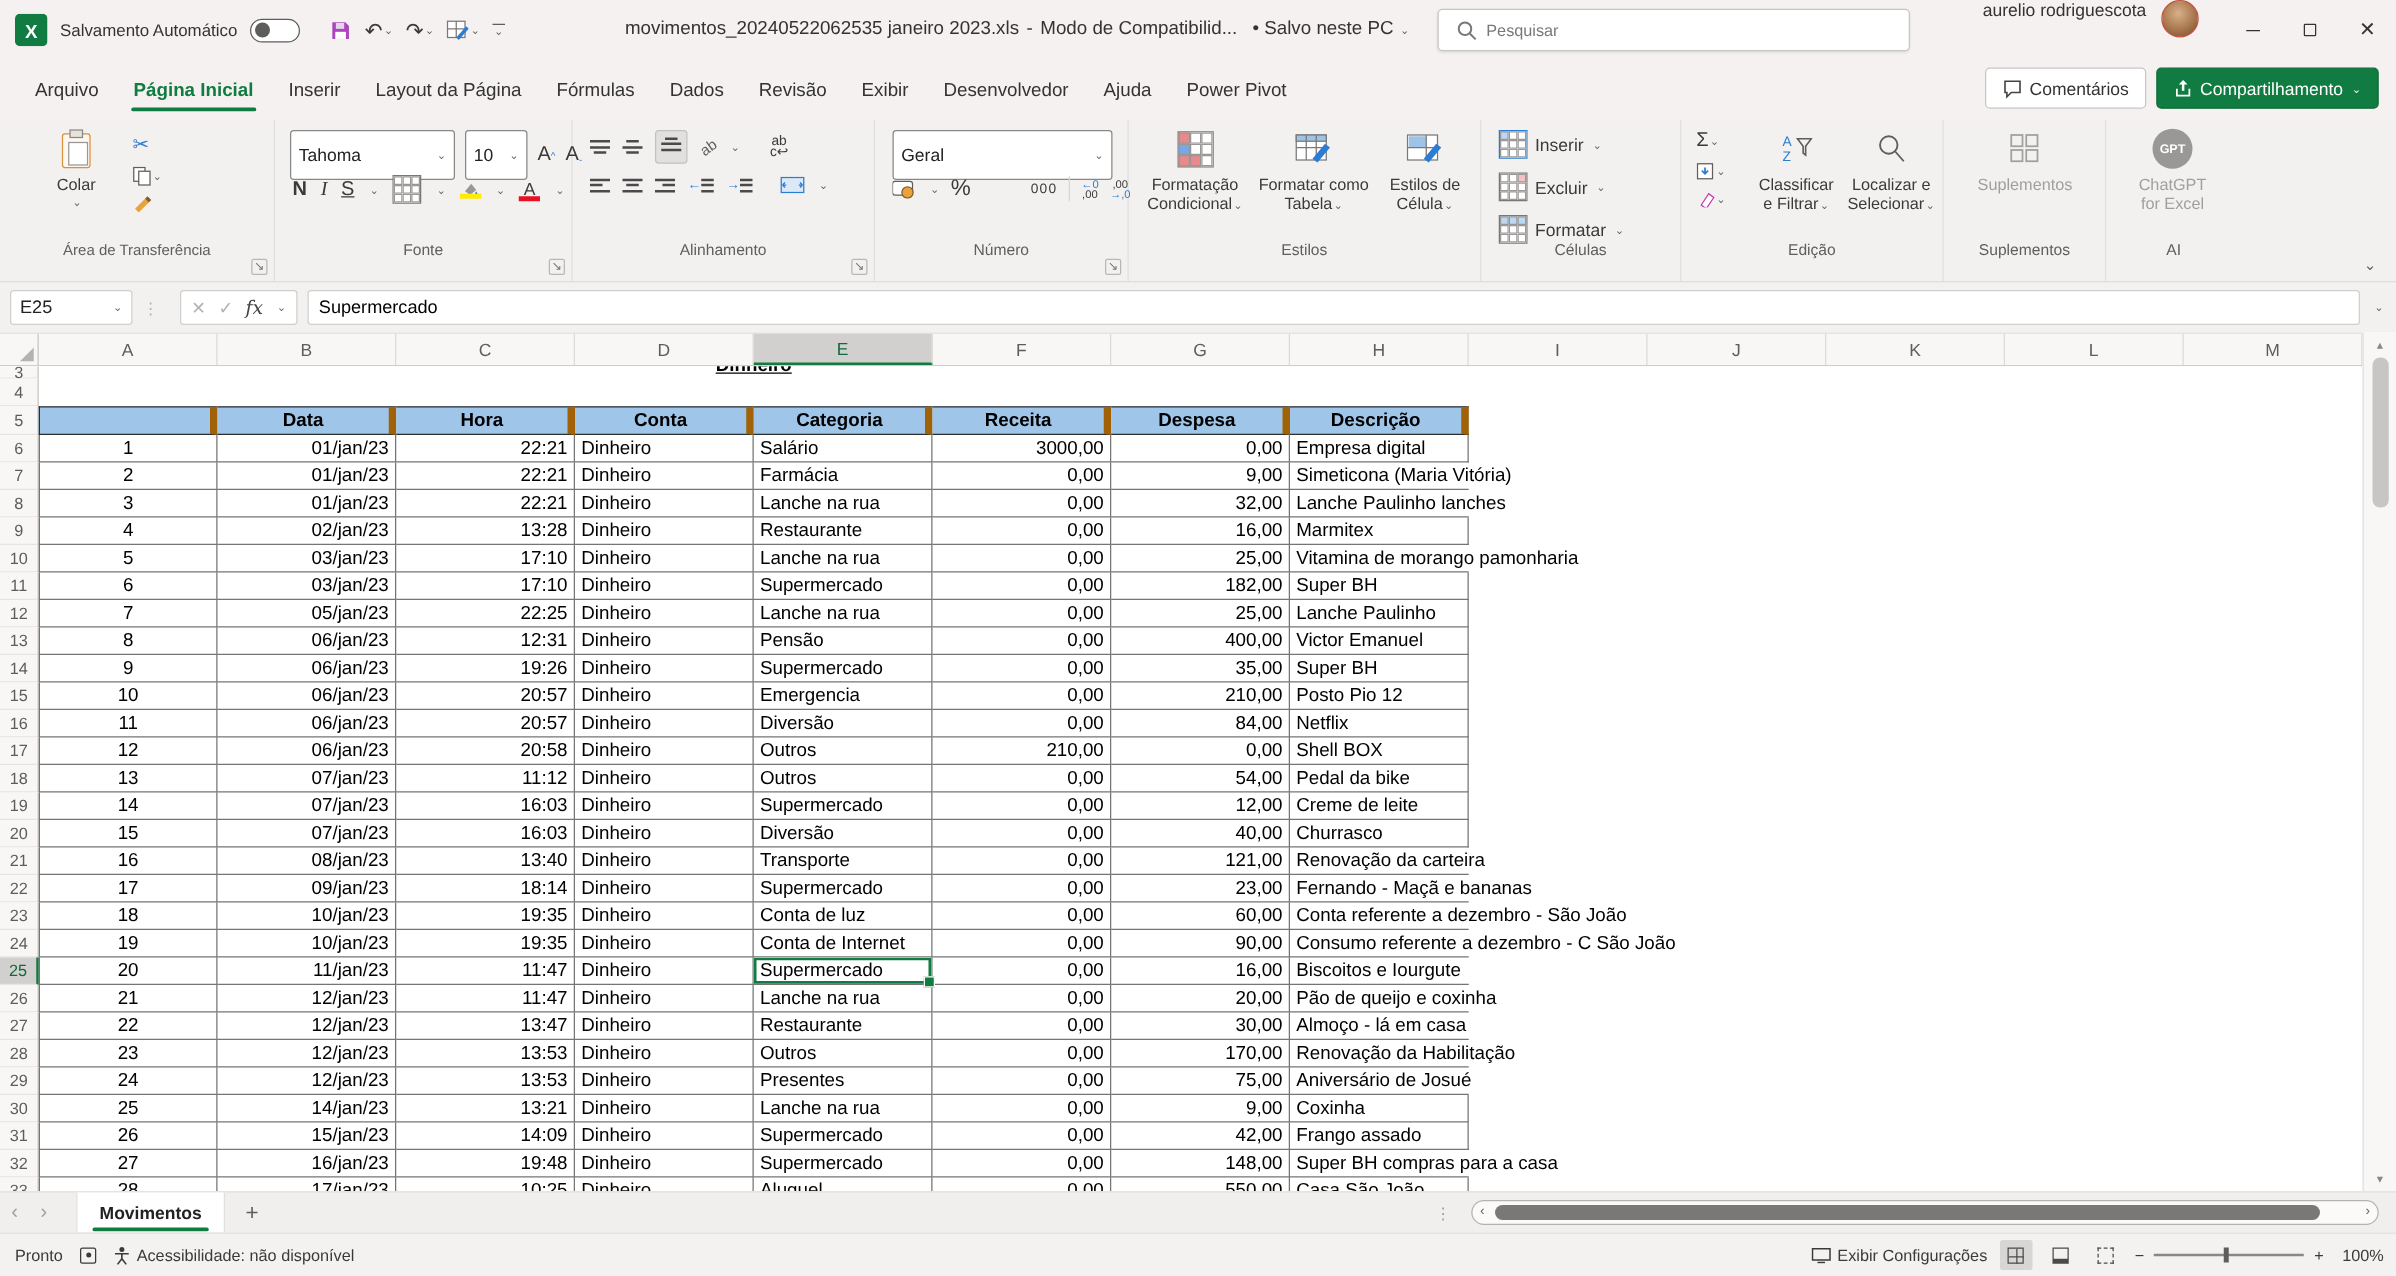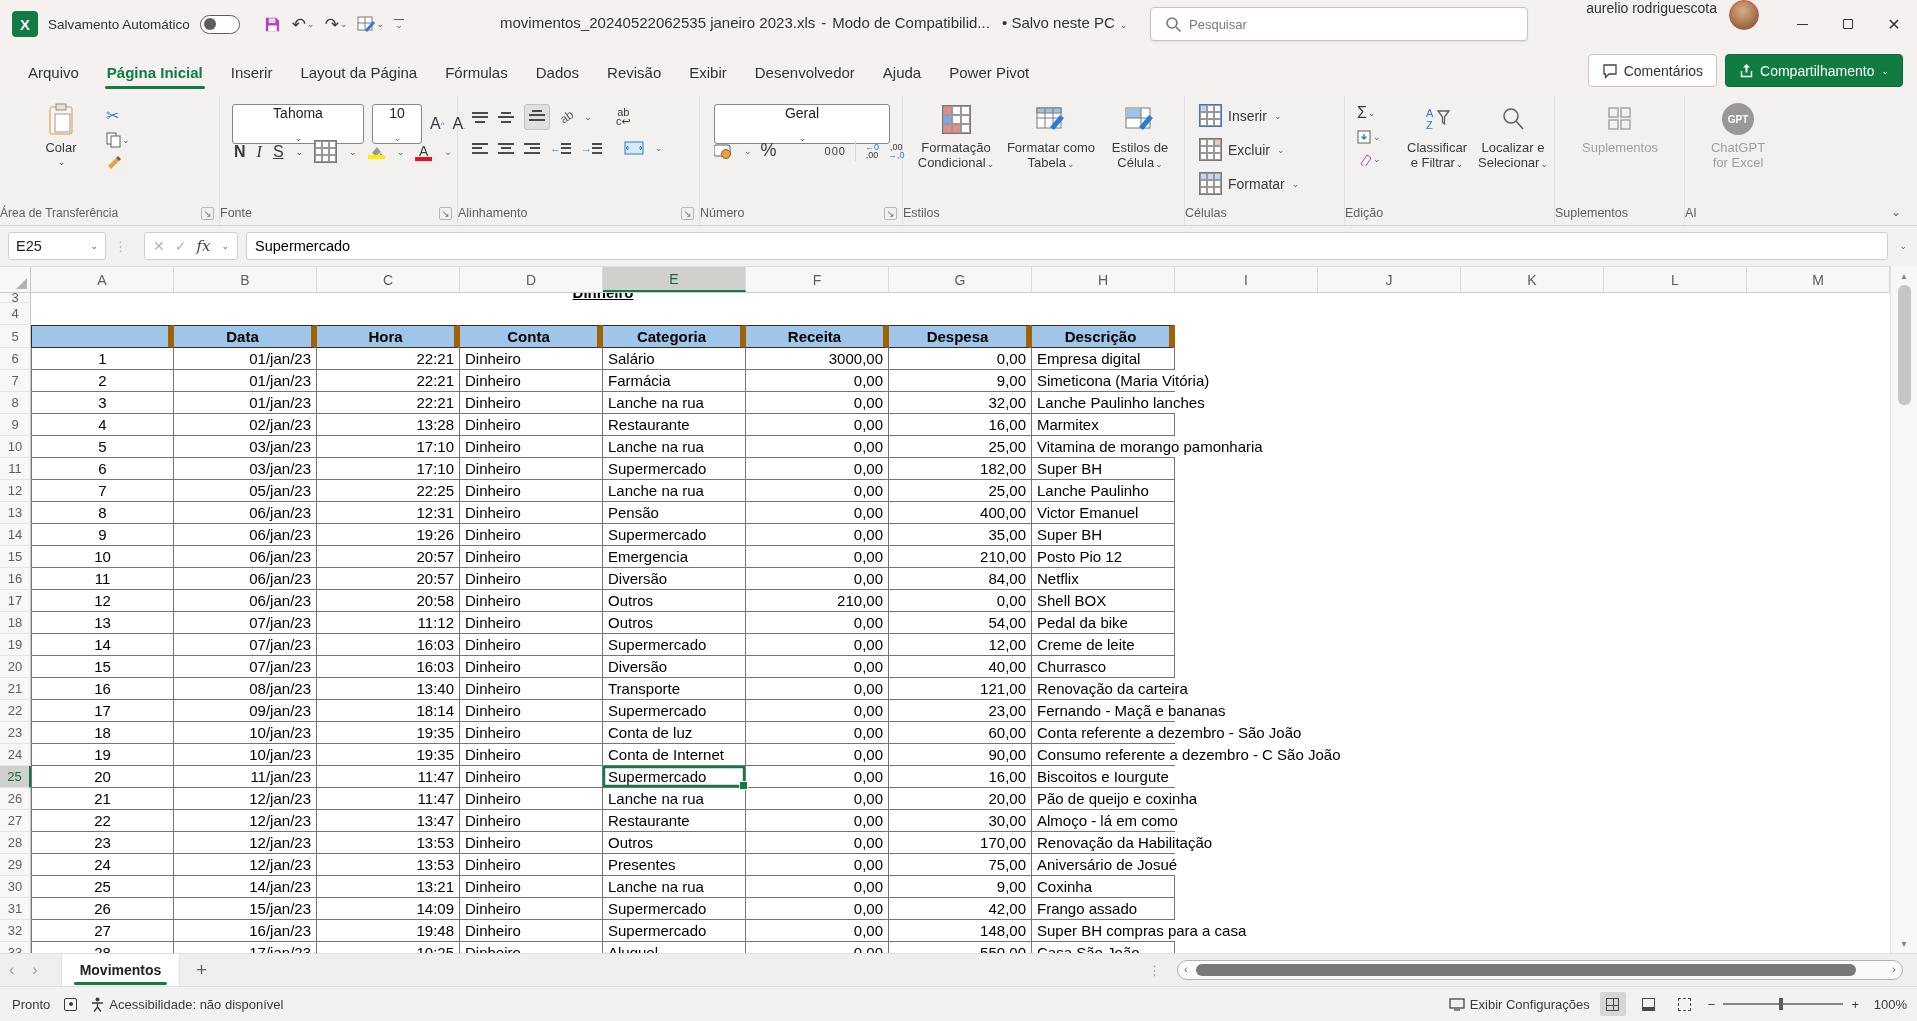--- a/index.html
+++ b/index.html
@@ -32,26 +32,26 @@
   .rtab{position:relative;font-size:15px;color:#333;padding:10px 14px;cursor:default;}
   .rtab.active{font-weight:bold;color:#107C41;}
   .rtab.active::after{content:'';position:absolute;left:12px;right:12px;bottom:2px;height:3px;background:#107C41;border-radius:2px;}
   #tabrow-right{position:absolute;right:14px;top:54px;display:flex;gap:8px;}
   .pill{display:flex;align-items:center;gap:6px;height:33px;padding:0 13px;border-radius:4px;font-size:14px;}
   .pill.light{background:#fff;border:1px solid #c8c6c4;color:#333;}
   .pill.green{background:#107C41;color:#fff;border:1px solid #0d6a37;}
   
   #ribbon{position:absolute;left:0;top:96px;width:1917px;height:130px;background:#f3f1f0;border-bottom:1px solid #d8d6d4;}
   .rgroup{position:absolute;top:0;height:129px;border-right:1px solid #e2e0de;}
-  .glabel{position:absolute;bottom:5px;left:0;right:0;text-align:left;font-size:12.5px;color:#605e5c;}
+  .glabel{position:absolute;bottom:18px;left:0;right:0;text-align:center;font-size:12.5px;color:#605e5c;}
   .glaunch{position:absolute;bottom:5px;right:5px;font-size:10px;color:#7a7876;border:1px solid #b9b7b5;width:13px;height:13px;line-height:11px;text-align:center;border-radius:2px;}
   .bigbtn{position:absolute;top:6px;width:86px;text-align:center;color:#3b3a39;font-size:13px;line-height:15px;}
   .bigbtn .bi{height:34px;display:flex;align-items:center;justify-content:center;margin-bottom:4px;}
   .smallrow{display:flex;align-items:center;gap:8px;}
-  .fld{background:#fff;border:1px solid #8a8886;border-radius:3px;font-size:14px;color:#222;display:flex;align-items:center;justify-content:space-between;padding:0 6px;height:40px;flex-direction:column;}
+  .fld{background:#fff;border:1px solid #8a8886;border-radius:3px;font-size:14px;color:#222;display:flex;align-items:center;justify-content:space-between;padding:0 6px;height:40px;}
   .sico{font-size:16px;color:#3b3a39;display:flex;align-items:center;}
   .ubar{display:inline-block;width:17px;height:4px;margin-top:-2px;}
   .lines{display:inline-block;width:16px;}
   .lines i{display:block;height:2px;background:#4a4a4a;margin:2.5px 0;}
   .lines i.short{width:62%;}
   .lines.lft i{margin-right:auto;}
   .lines.ctr i{margin:2.5px auto;}
   .lines.rgt i{margin-left:auto;}
   .selico{background:#e2e0de;border:1px solid #c3c1bf;border-radius:3px;padding:2px 4px;}
   .gridico{display:grid;grid-template-columns:repeat(3,7px);grid-template-rows:repeat(3,7px);border:1px solid #7a7876;}
@@ -829,21 +829,21 @@
       </div>
       <div class="grow">
         <div class="gut">27</div>
         <div class="cell bc ca">22</div>
         <div class="cell bc cr">12/jan/23</div>
         <div class="cell bc cr">13:47</div>
         <div class="cell bc cl">Dinheiro</div>
         <div class="cell bc cl">Restaurante</div>
         <div class="cell bc cr">0,00</div>
         <div class="cell bc cr">30,00</div>
-        <div class="cell bc cl ch ovf">Almoço - lá em como</div>
+        <div class="cell bc cl ch ovf">Almoço - lá em casa</div>
       </div>
       <div class="grow">
         <div class="gut">28</div>
         <div class="cell bc ca">23</div>
         <div class="cell bc cr">12/jan/23</div>
         <div class="cell bc cr">13:53</div>
         <div class="cell bc cl">Dinheiro</div>
         <div class="cell bc cl">Outros</div>
         <div class="cell bc cr">0,00</div>
         <div class="cell bc cr">170,00</div>

